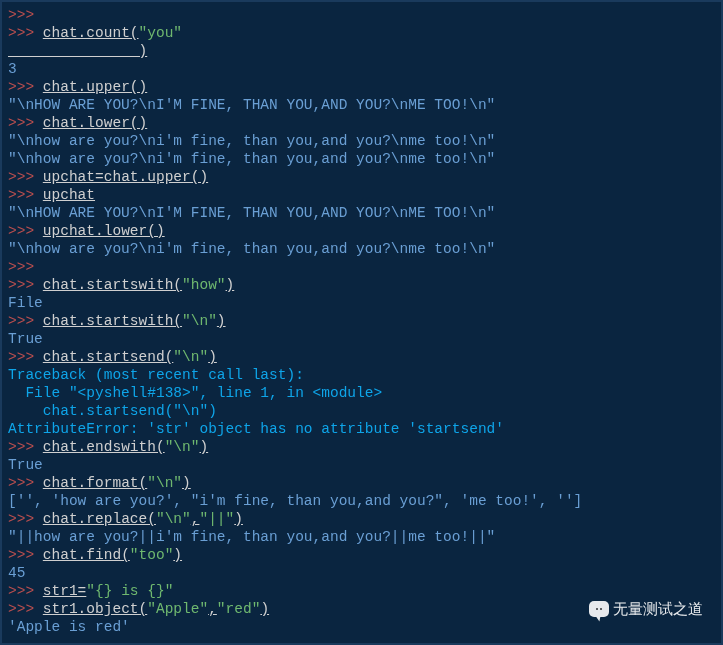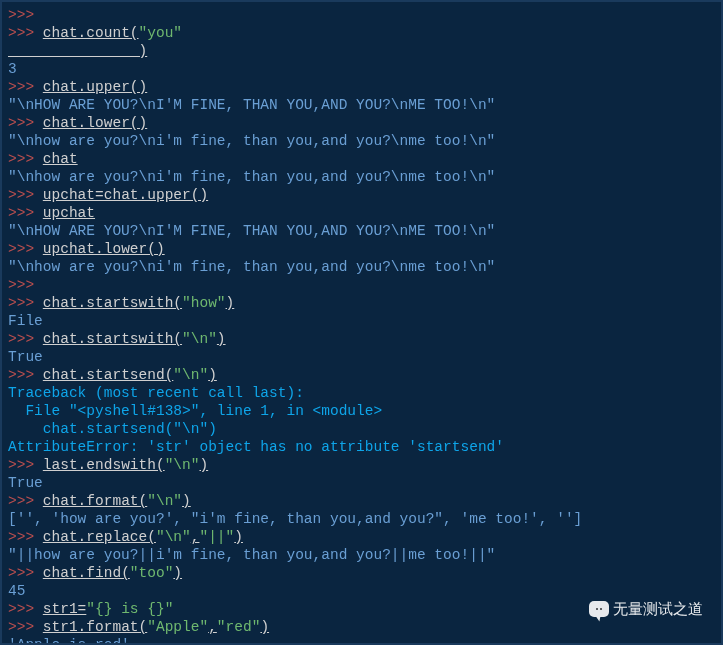--- a/index.html
+++ b/index.html
@@ -52,47 +52,46 @@
 
 <div class="term" id="term">
     <div class="line"><span class="prompt">&gt;&gt;&gt; </span></div>
     <div class="line"><span class="prompt">&gt;&gt;&gt; </span><span class="code">chat.count(</span><span class="str">"you"</span></div>
     <div class="line"><span class="code">               )</span></div>
     <div class="line"><span class="out">3</span></div>
     <div class="line"><span class="prompt">&gt;&gt;&gt; </span><span class="code">chat.upper()</span></div>
     <div class="line"><span class="out">"\nHOW ARE YOU?\nI'M FINE, THAN YOU,AND YOU?\nME TOO!\n"</span></div>
     <div class="line"><span class="prompt">&gt;&gt;&gt; </span><span class="code">chat.lower()</span></div>
     <div class="line"><span class="out">"\nhow are you?\ni'm fine, than you,and you?\nme too!\n"</span></div>
-    <div class="line"><span class="prompt">&gt;&gt;&gt; </span><span class="code">chat</span></div>
     <div class="line"><span class="out">"\nhow are you?\ni'm fine, than you,and you?\nme too!\n"</span></div>
     <div class="line"><span class="prompt">&gt;&gt;&gt; </span><span class="code">upchat=chat.upper()</span></div>
     <div class="line"><span class="prompt">&gt;&gt;&gt; </span><span class="code">upchat</span></div>
     <div class="line"><span class="out">"\nHOW ARE YOU?\nI'M FINE, THAN YOU,AND YOU?\nME TOO!\n"</span></div>
     <div class="line"><span class="prompt">&gt;&gt;&gt; </span><span class="code">upchat.lower()</span></div>
     <div class="line"><span class="out">"\nhow are you?\ni'm fine, than you,and you?\nme too!\n"</span></div>
     <div class="line"><span class="prompt">&gt;&gt;&gt; </span></div>
     <div class="line"><span class="prompt">&gt;&gt;&gt; </span><span class="code">chat.startswith(</span><span class="str">"how"</span><span class="code">)</span></div>
     <div class="line"><span class="out">File</span></div>
     <div class="line"><span class="prompt">&gt;&gt;&gt; </span><span class="code">chat.startswith(</span><span class="str">"\n"</span><span class="code">)</span></div>
     <div class="line"><span class="out">True</span></div>
     <div class="line"><span class="prompt">&gt;&gt;&gt; </span><span class="code">chat.startsend(</span><span class="str">"\n"</span><span class="code">)</span></div>
     <div class="line"><span class="err">Traceback (most recent call last):</span></div>
     <div class="line"><span class="err">  File "&lt;pyshell#138&gt;", line 1, in &lt;module&gt;</span></div>
     <div class="line"><span class="err">    chat.startsend("\n")</span></div>
     <div class="line"><span class="err">AttributeError: 'str' object has no attribute 'startsend'</span></div>
-    <div class="line"><span class="prompt">&gt;&gt;&gt; </span><span class="code">last.endswith(</span><span class="str">"\n"</span><span class="code">)</span></div>
+    <div class="line"><span class="prompt">&gt;&gt;&gt; </span><span class="code">chat.endswith(</span><span class="str">"\n"</span><span class="code">)</span></div>
     <div class="line"><span class="out">True</span></div>
     <div class="line"><span class="prompt">&gt;&gt;&gt; </span><span class="code">chat.format(</span><span class="str">"\n"</span><span class="code">)</span></div>
     <div class="line"><span class="out">['', 'how are you?', "i'm fine, than you,and you?", 'me too!', '']</span></div>
     <div class="line"><span class="prompt">&gt;&gt;&gt; </span><span class="code">chat.replace(</span><span class="str">"\n"</span><span class="code">,</span><span class="str">"||"</span><span class="code">)</span></div>
     <div class="line"><span class="out">"||how are you?||i'm fine, than you,and you?||me too!||"</span></div>
     <div class="line"><span class="prompt">&gt;&gt;&gt; </span><span class="code">chat.find(</span><span class="str">"too"</span><span class="code">)</span></div>
     <div class="line"><span class="out">45</span></div>
     <div class="line"><span class="prompt">&gt;&gt;&gt; </span><span class="code">str1=</span><span class="str">"{} is {}"</span></div>
-    <div class="line"><span class="prompt">&gt;&gt;&gt; </span><span class="code">str1.format(</span><span class="str">"Apple"</span><span class="code">,</span><span class="str">"red"</span><span class="code">)</span></div>
+    <div class="line"><span class="prompt">&gt;&gt;&gt; </span><span class="code">str1.object(</span><span class="str">"Apple"</span><span class="code">,</span><span class="str">"red"</span><span class="code">)</span></div>
     <div class="line"><span class="out">'Apple is red'</span></div>
   </div>
 
 <div class="watermark">
   <span class="bubble">
       <i></i>
       <i></i>
     </span>
   <span>无量测试之道</span>
 </div>

